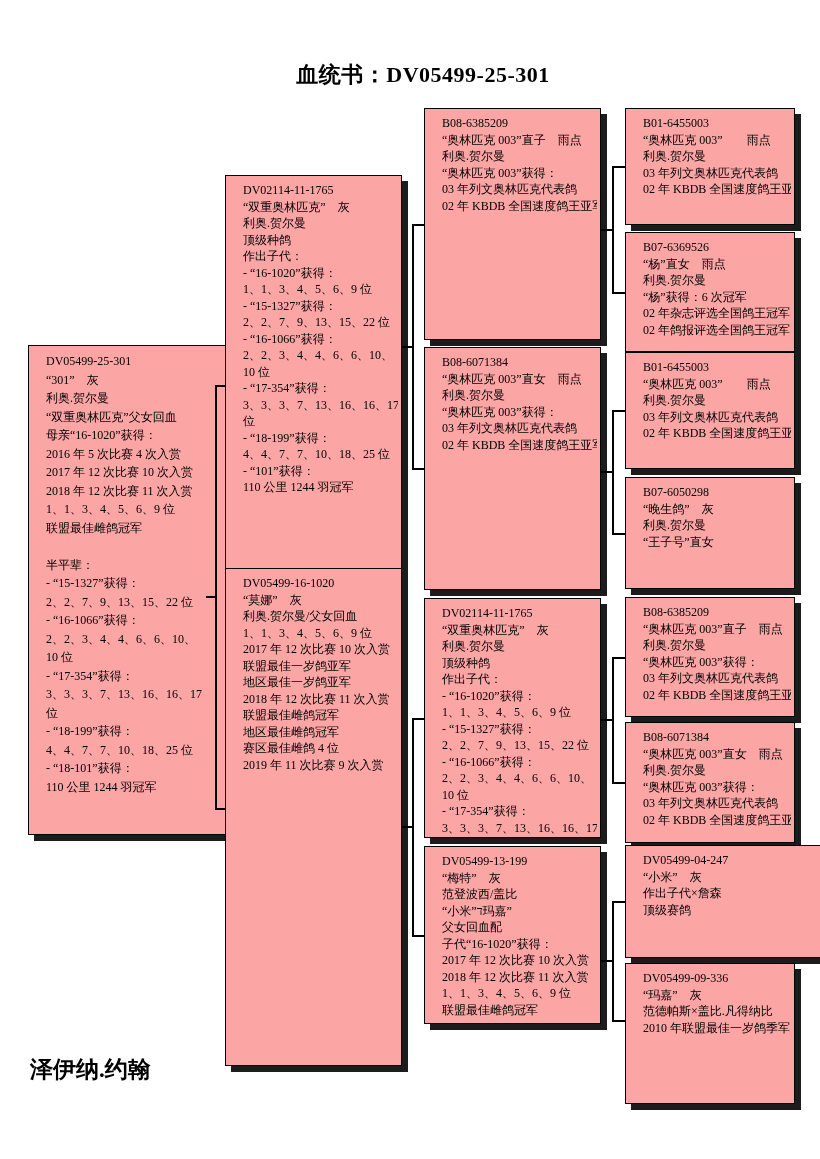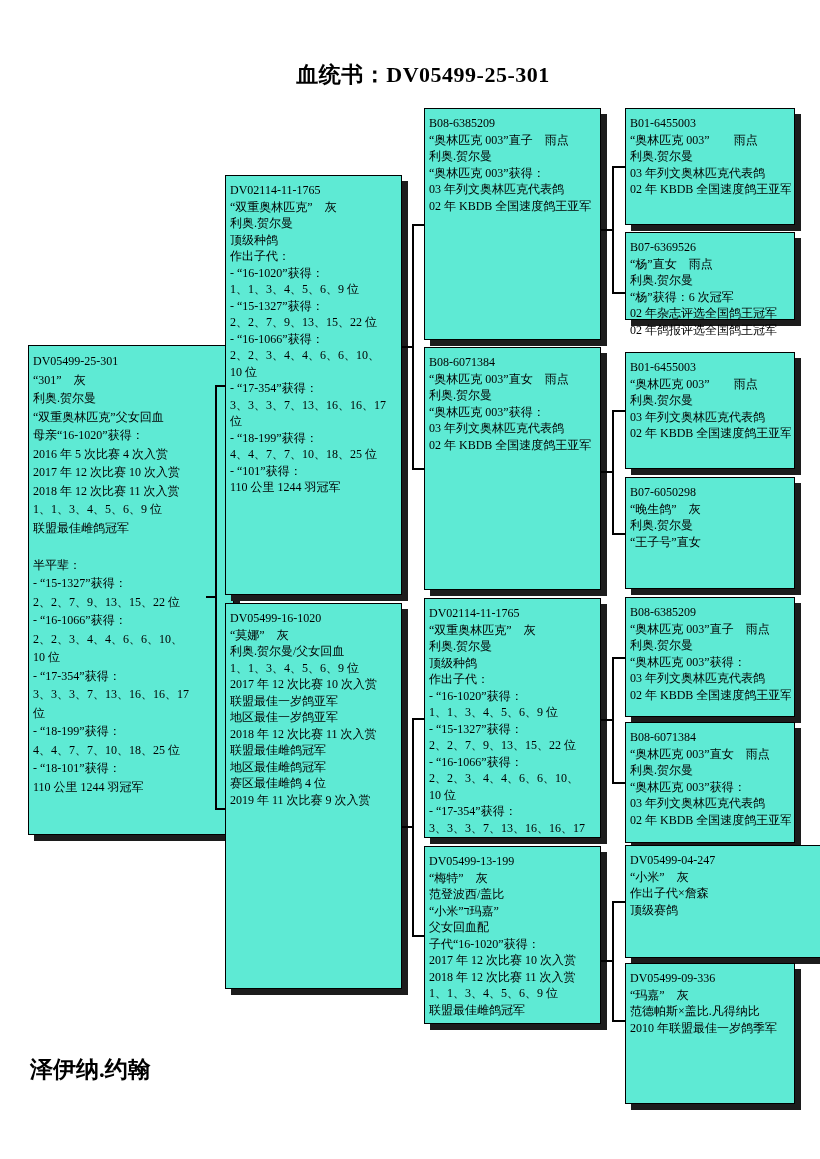--- a/index.html
+++ b/index.html
@@ -6,39 +6,39 @@
   .canvas{
     position:relative;width:820px;height:1159px;background:#fff;
     font-family:"Liberation Serif","DejaVu Serif",serif;color:#000;overflow:hidden;
   }
   .title{
     position:absolute;left:0;top:60px;width:100%;box-sizing:border-box;
     padding-left:26px;text-align:center;font-size:22px;font-weight:bold;
     letter-spacing:0.5px;margin:0;
   }
   .box{
-    position:absolute;background:#5eead4;border:1.5px solid #000;
+    position:absolute;background:#fca5a5;border:1.5px solid #000;
     box-shadow:6px 6px 0 #1c1c1c;box-sizing:border-box;
-    padding:6px 3px 0 4px;font-size:12px;
+    padding:6px 3px 0 17px;font-size:12px;
   }
   .line{line-height:16.5px;white-space:nowrap;overflow:hidden}
   .line:empty::before{content:"\a0"}
   .b-subject .line{line-height:18.5px}
   .footer{position:absolute;left:30px;top:1054px;font-size:23px;font-weight:bold}
   .connector{position:absolute;background:#000}
 
   .b-subject{left:28px;top:345px;width:206px;height:490px}
   .b-sire{left:225px;top:175px;width:177px;height:420px}
-  .b-dam{left:225px;top:603px;width:177px;height:386px}
+  .b-dam{left:225px;top:568px;width:177px;height:498px}
   .b-ss{left:424px;top:108px;width:177px;height:232px}
   .b-sd{left:424px;top:347px;width:177px;height:243px}
   .b-ds{left:424px;top:598px;width:177px;height:240px}
   .b-dd{left:424px;top:846px;width:177px;height:178px}
   .b-sss{left:625px;top:108px;width:170px;height:117px}
-  .b-ssd{left:625px;top:232px;width:170px;height:88px}
+  .b-ssd{left:625px;top:232px;width:170px;height:120px}
   .b-sds{left:625px;top:352px;width:170px;height:117px}
   .b-sdd{left:625px;top:477px;width:170px;height:112px}
   .b-dss{left:625px;top:597px;width:170px;height:120px}
   .b-dsd{left:625px;top:722px;width:170px;height:121px}
   .b-dds{left:625px;top:845px;width:199px;height:113px}
   .b-ddd{left:625px;top:963px;width:170px;height:141px}
 </style>
 </head>
 <body>
 

